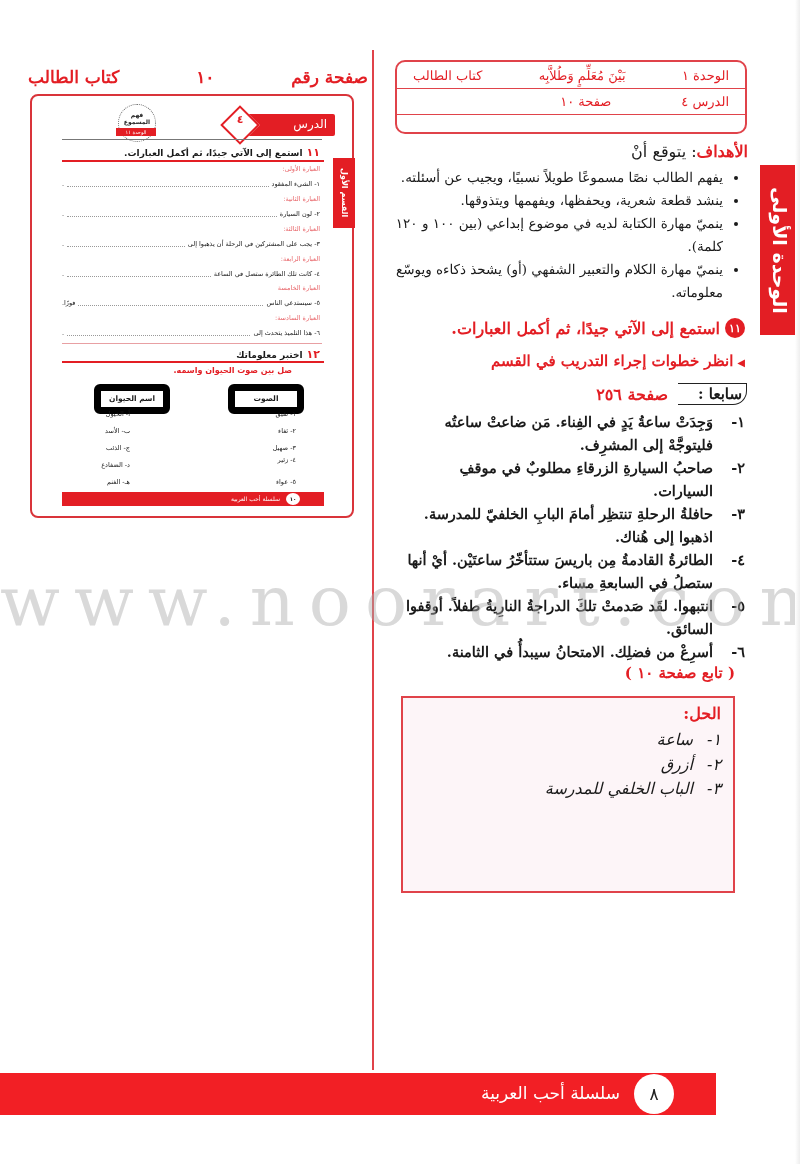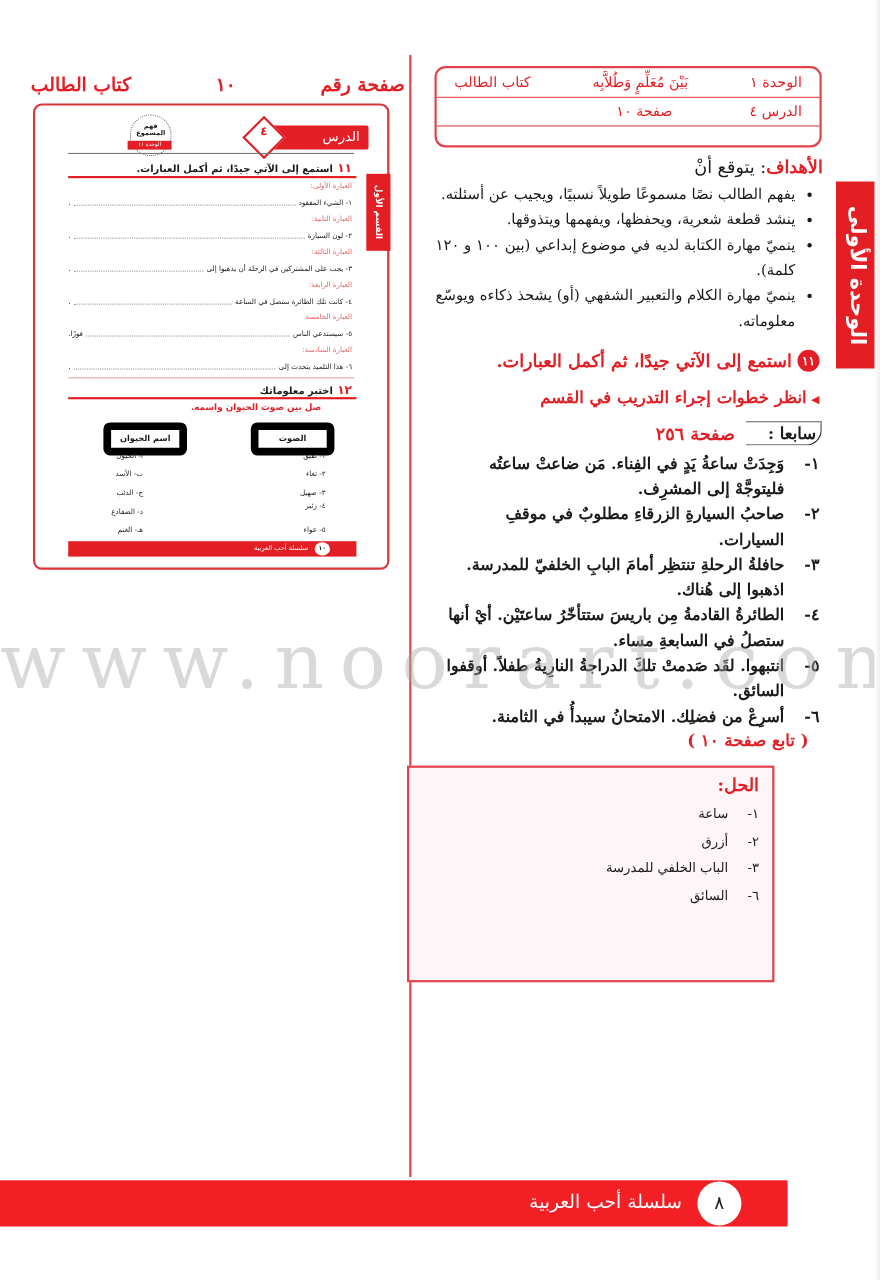--- a/index.html
+++ b/index.html
@@ -63,23 +63,23 @@
              border-radius:0 0 14px 0; }
   .ref-page { color:#e31e24; font-size:16px; margin-right:10px; }
 
   .sentences { left:395px; top:410px; width:350px; font-size:14.5px; font-weight:bold; line-height:23px; direction:rtl; text-align:right; }
   .sentence { display:flex; }
   .sentence .n { width:32px; flex:none; }
   .sentence .t { flex:1; }
 
   .continue { left:395px; top:664px; width:340px; font-size:15px; font-weight:bold; color:#e31e24; direction:rtl; text-align:right; }
 
-  .answer-box { left:370px; top:696px; width:330px; height:193px; border:2px solid #e0434a; background:#fdf5f8; }
+  .answer-box { left:401px; top:696px; width:330px; height:193px; border:2px solid #e0434a; background:#fdf5f8; }
   .answer-title { right:12px; top:6px; font-size:16px; font-weight:bold; color:#e31e24; direction:rtl; }
-  .answers { position:absolute; right:12px; top:30px; width:300px; direction:rtl; text-align:right; font-size:12px; line-height:24.5px; }
+  .answers { position:absolute; right:12px; top:30px; width:300px; direction:rtl; text-align:right; font-size:16px; line-height:24.5px;font-style:italic; }
   .answers .n { display:inline-block; width:28px; }
 
   .watermark { left:0; top:560px; width:800px; text-align:center; font-size:70px; color:rgba(170,170,170,0.45);
                font-family:"DejaVu Serif", serif; letter-spacing:14px; pointer-events:none; }
 
   .footer-bar { left:0; top:1073px; width:716px; height:42px; background:#f21f25; }
   .footer-circle { left:634px; top:1074px; width:40px; height:40px; border-radius:50%; background:#fff; color:#222; font-size:17px;
                    display:flex; align-items:center; justify-content:center; font-family:"DejaVu Sans", sans-serif; }
   .footer-text { left:440px; top:1083px; width:180px; color:#fff; font-size:17px; direction:rtl; text-align:right; font-family:"DejaVu Sans", sans-serif; }
   .right-edge { left:795px; top:0; width:5px; height:1164px; background:linear-gradient(to right,#fff,#eee); }
@@ -233,21 +233,20 @@
 </div>
 
 <div class="abs continue">( تابع صفحة ١٠ )</div>
 
 <div class="abs answer-box">
   <div class="abs answer-title">الحل:</div>
   <div class="answers">
     <div><span class="n">١-</span><span>ساعة</span></div>
     <div><span class="n">٢-</span><span>أزرق</span></div>
     <div><span class="n">٣-</span><span>الباب الخلفي للمدرسة</span></div>
-    <div><span class="n">٦-</span><span>السائق</span></div>
   </div>
 </div>
 
 <div class="abs watermark">www.noorart.com</div>
 
 <div class="abs footer-bar"></div>
 <div class="abs footer-circle">٨</div>
 <div class="abs footer-text">سلسلة أحب العربية</div>
 <div class="abs right-edge"></div>
 

